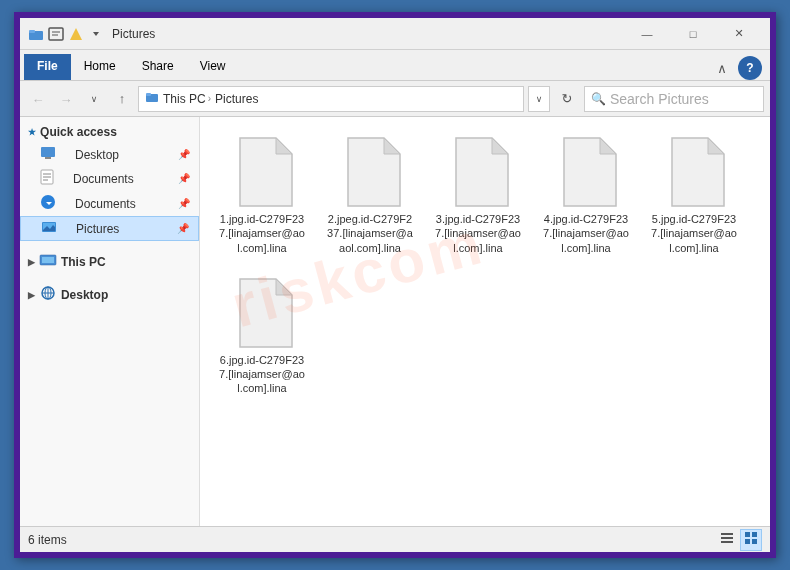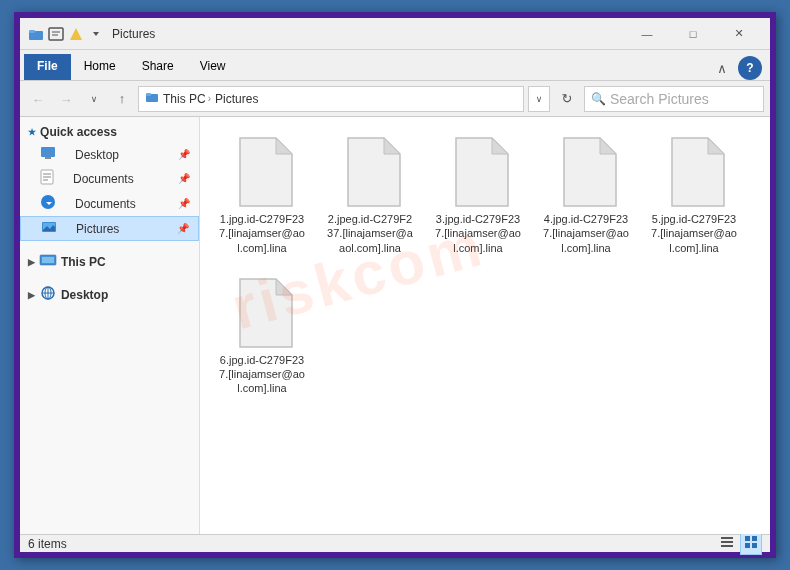--- a/index.html
+++ b/index.html
@@ -272,21 +272,21 @@
     }
     .file-name {
       font-size: 11px;
       color: #333;
       line-height: 1.3;
       word-break: break-word;
       max-width: 96px;
     }
     
     .statusbar {
-      height: 18px;
+      height: 26px;
       background: #f0f0f0;
       border-top: 1px solid #ccc;
       display: flex;
       align-items: center;
       padding: 4px 8px;
       font-size: 12px;
       color: #333;
     }
     .statusbar-right {
       margin-left: auto;

